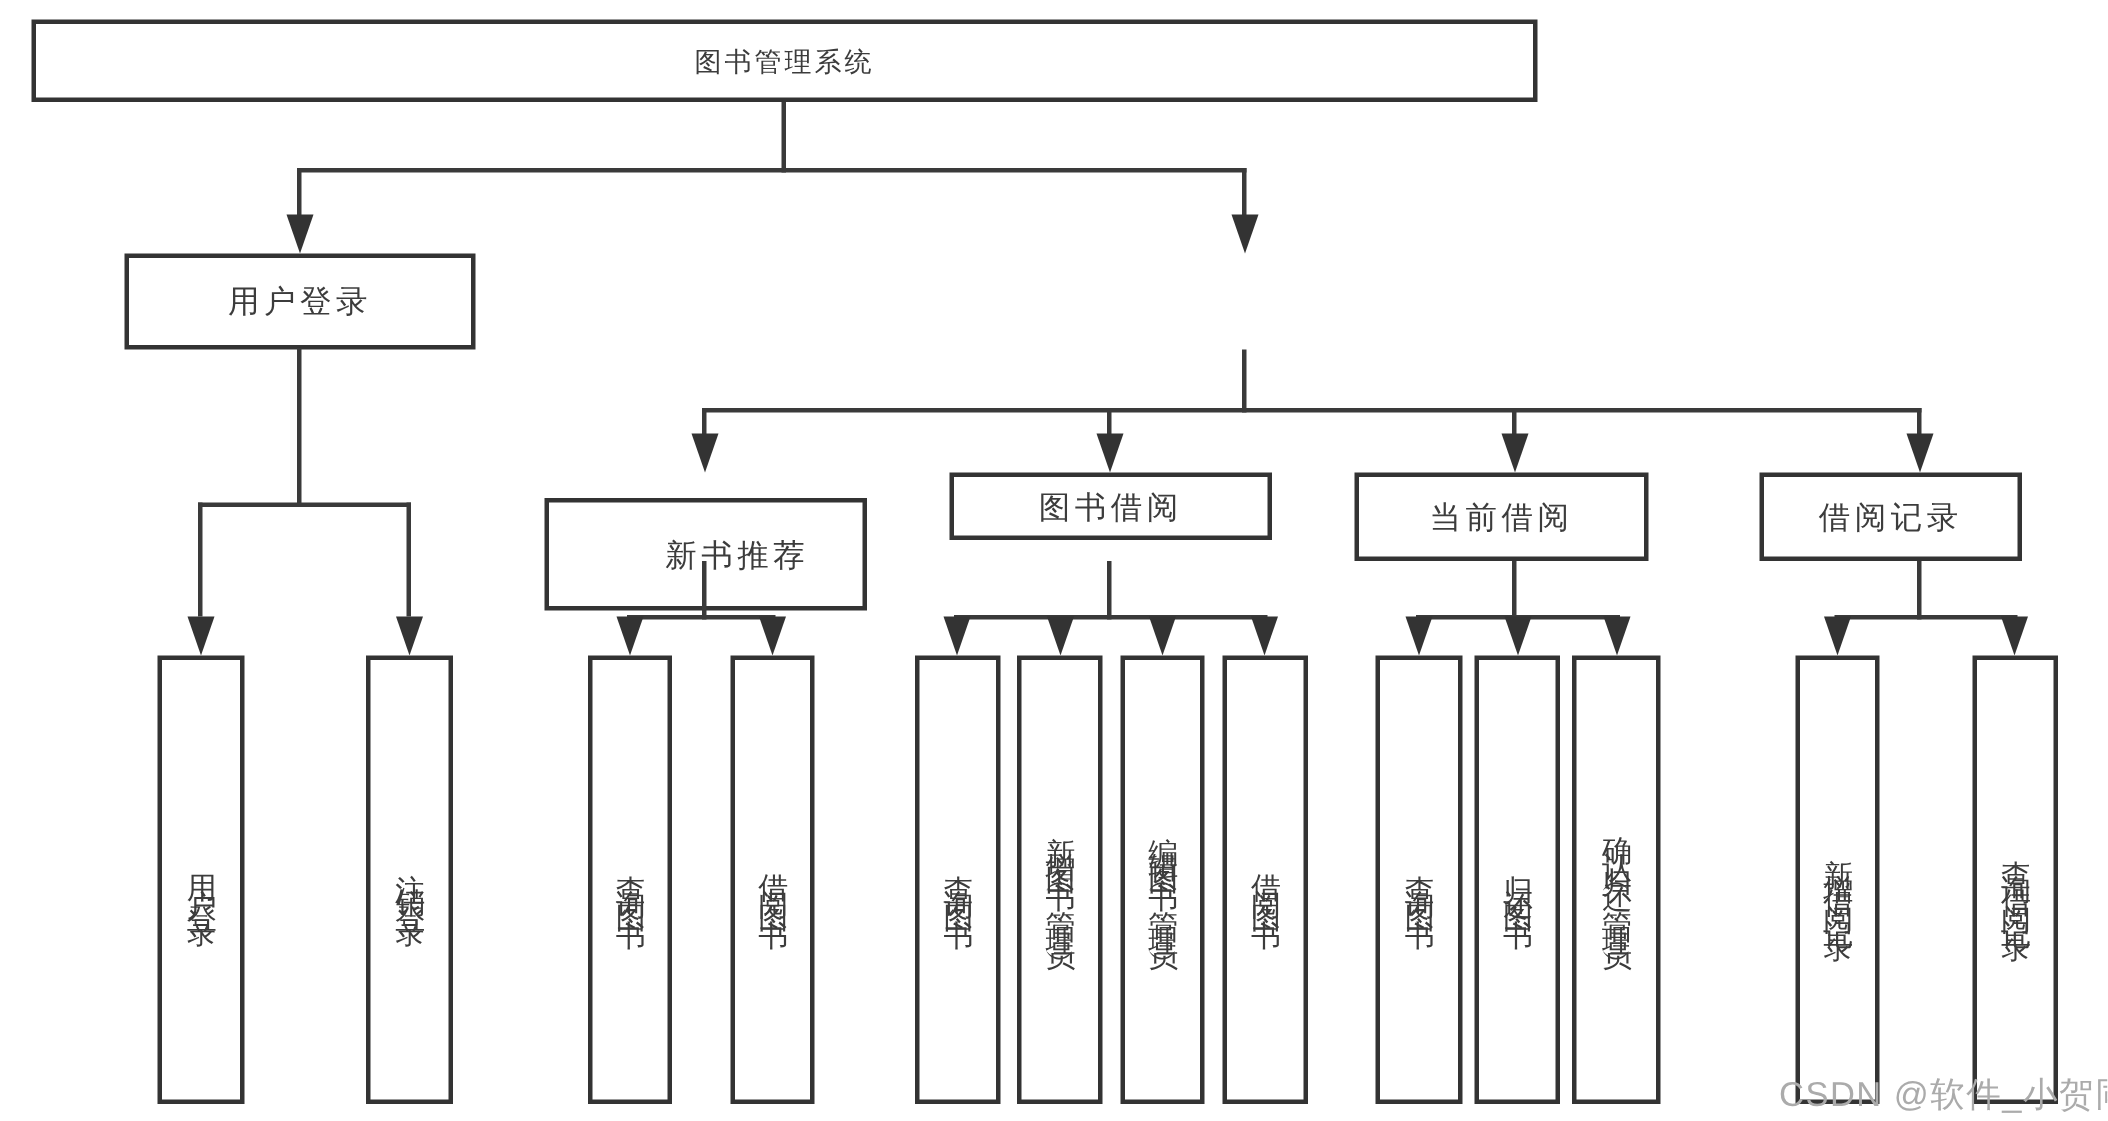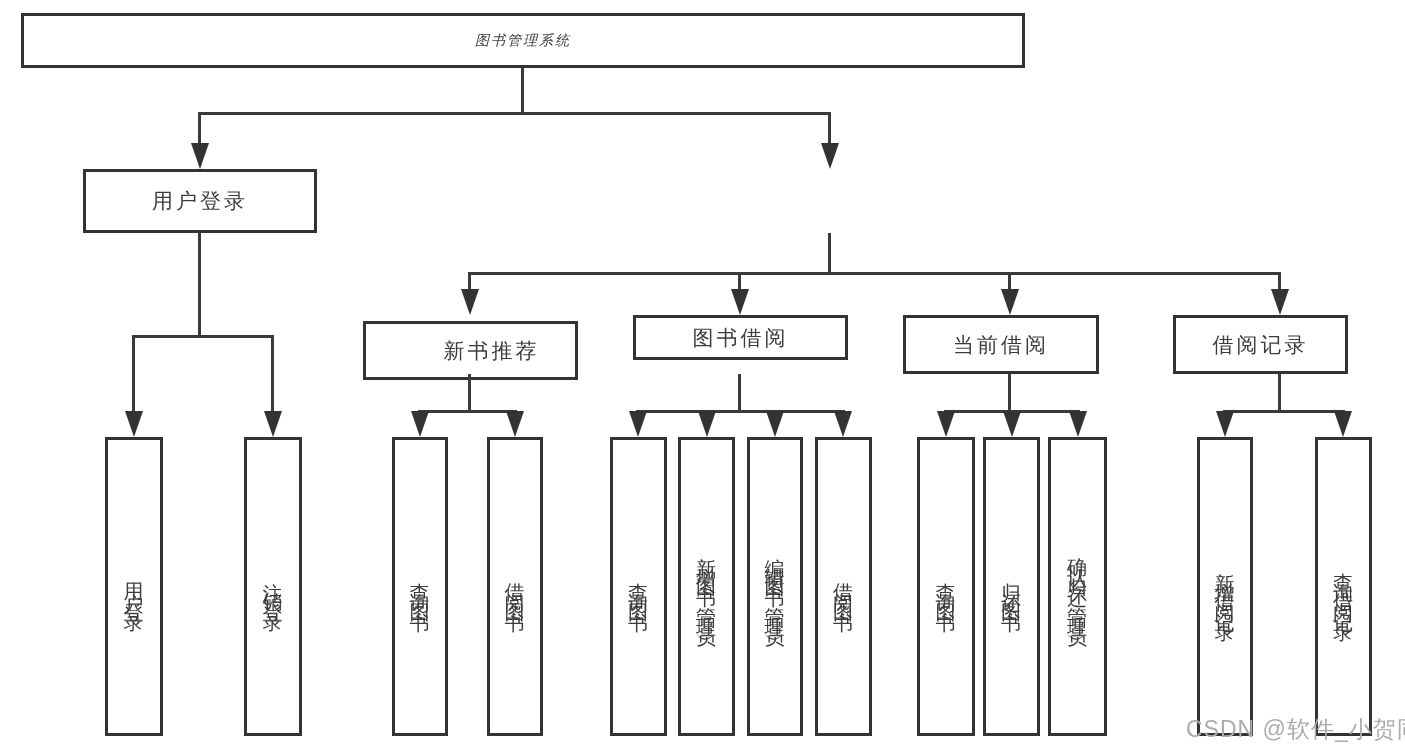--- a/index.html
+++ b/index.html
@@ -14,21 +14,21 @@
     position:absolute;
     box-sizing:border-box;
     border:3px solid #333333;
     background:#ffffff;
     display:flex;
     align-items:center;
     justify-content:center;
     color:#3c3c3c;
   }
   .hbox{font-size:21px;letter-spacing:3px;}
-  .rootbox{font-size:14px;letter-spacing:2px;font-style:italic;}
+  .rootbox{font-size:18px;letter-spacing:2px;}
   .leaf{font-size:20px;}
   .leaf span{
     writing-mode:vertical-lr;
     text-orientation:mixed;
     letter-spacing:10px;
     line-height:1;
     white-space:nowrap;
   }
   .hline,.vline{position:absolute;background:#3a3a3a;}
   .hline{height:3px;}
@@ -80,21 +80,21 @@
   <div class="hline" style="left:468px;top:272px;width:813px;"></div>
   <div class="vline" style="left:468px;top:272px;height:20px;"></div>
   <div class="vline" style="left:738px;top:272px;height:20px;"></div>
   <div class="vline" style="left:1008px;top:272px;height:20px;"></div>
   <div class="vline" style="left:1278px;top:272px;height:20px;"></div>
   <div class="arrow" style="left:461px;top:289px;"></div>
   <div class="arrow" style="left:731px;top:289px;"></div>
   <div class="arrow" style="left:1001px;top:289px;"></div>
   <div class="arrow" style="left:1271px;top:289px;"></div>
 
-  <div class="box hbox" style="left:363px;top:321px;width:215px;height:59px;padding-left:42px;">
+  <div class="box hbox" style="left:363px;top:332px;width:215px;height:75px;padding-left:42px;">
     <span>新书推荐</span>
   </div>
   <div class="box hbox" style="left:633px;top:315px;width:215px;height:45px;">
     <span>图书借阅</span>
   </div>
   <div class="box hbox" style="left:903px;top:315px;width:196px;height:59px;">
     <span>当前借阅</span>
   </div>
   <div class="box hbox" style="left:1173px;top:315px;width:175px;height:59px;">
     <span>借阅记录</span>

